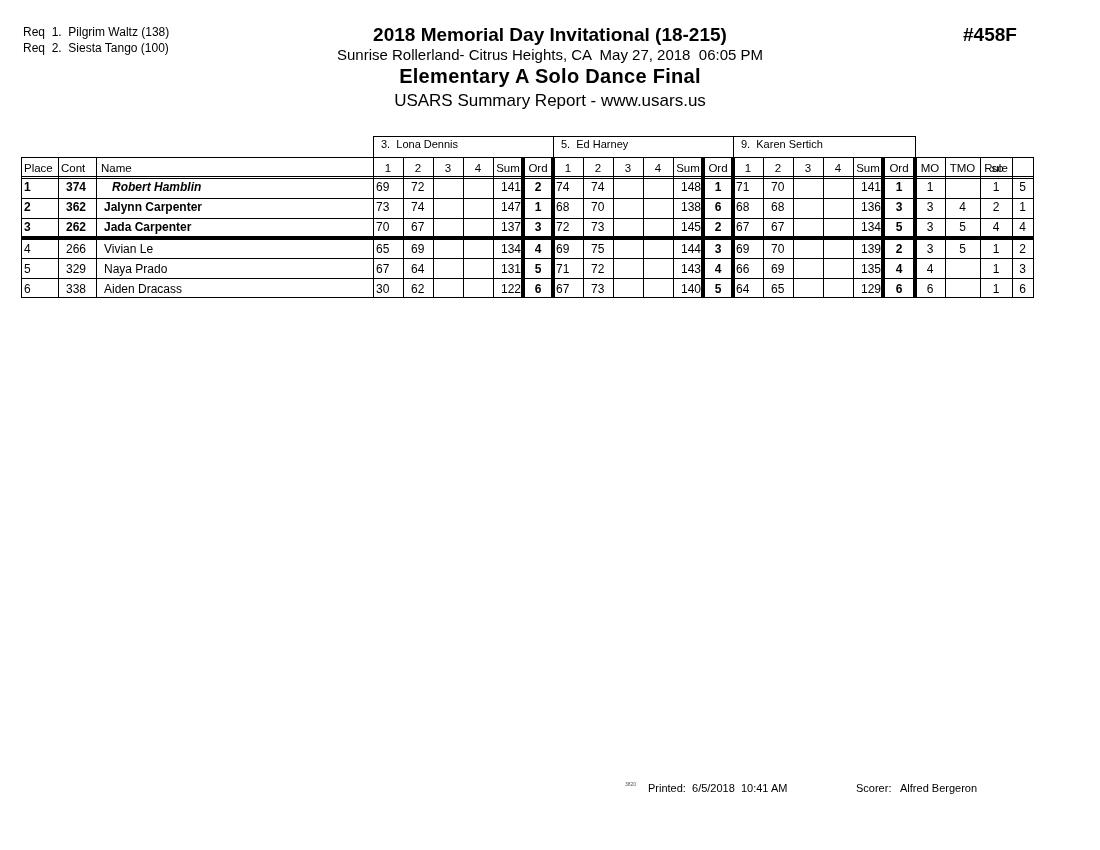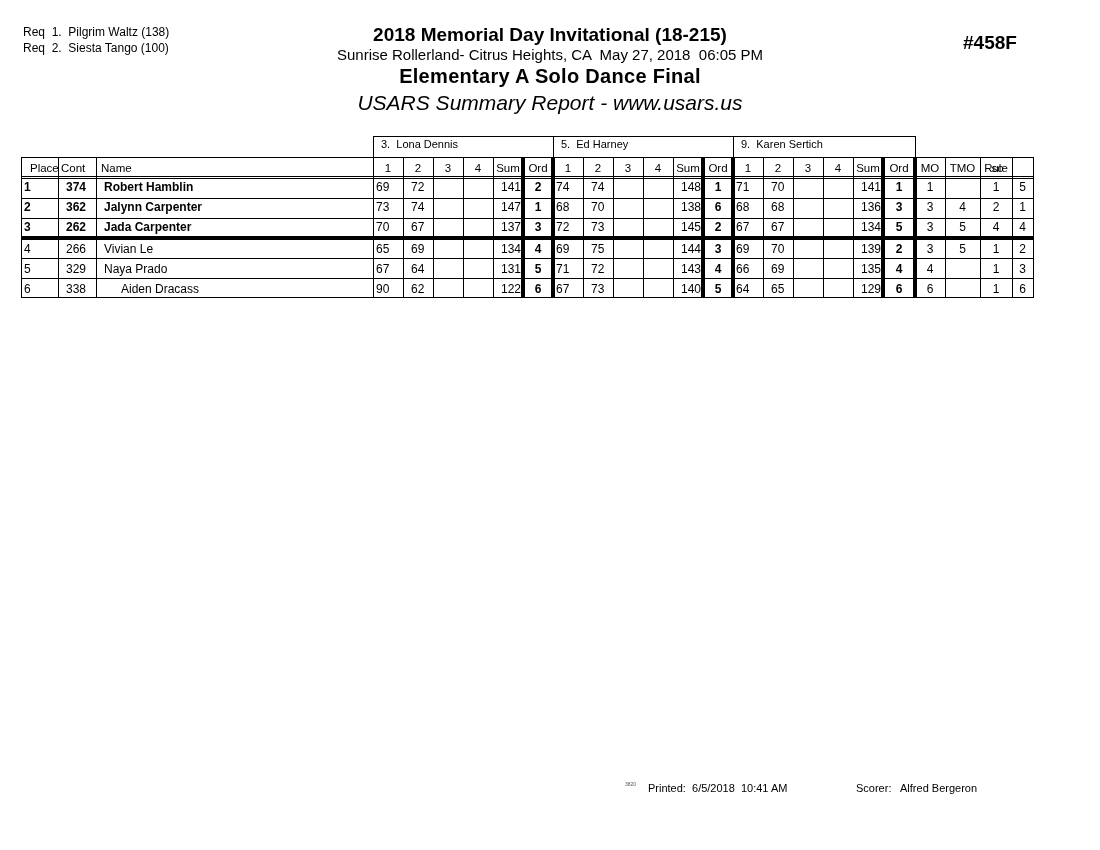--- a/index.html
+++ b/index.html
@@ -4,22 +4,22 @@
 <style>
   html, body { margin:0; padding:0; background:#ffffff; }
   body { width:1100px; height:850px; position:relative; overflow:hidden;
          font-family:"Liberation Sans", sans-serif; color:#000; }
   .abs { position:absolute; }
   .req { font-size:12px; left:23px; white-space:pre; }
   .center { position:absolute; left:0; width:1100px; text-align:center; white-space:pre; }
   .t1 { top:24px; font-size:19px; font-weight:bold; }
   .t2 { top:46px; font-size:15px; }
   .t3 { top:65px; font-size:20px; font-weight:bold; letter-spacing:0.3px; }
-  .t4 { top:91px; font-size:21px;font-style:italic; }
-  .evt { left:963px; top:24px; font-size:19px; font-weight:bold;margin-top:8px; }
+  .t4 { top:91px; font-size:17px; }
+  .evt { left:963px; top:24px; font-size:19px; font-weight:bold; }
 
   
   .judge-box { position:absolute; top:136px; height:21px; border:1px solid #000; border-bottom:none; box-sizing:border-box;
                font-size:11px; padding-left:7px; line-height:14px; white-space:pre; }
   .cell { position:absolute; box-sizing:border-box; font-size:12px; line-height:19px; text-align:center; overflow:hidden; white-space:nowrap; }
   .cell.left { text-align:left; padding-left:8px; }
   .cell.left-tight { text-align:left; padding-left:3px; }
   .cell.right { text-align:right; padding-right:2px; }
   .bold { font-weight:bold; }
   .hdr { font-size:11.5px; }
@@ -41,21 +41,21 @@
 <div class="center t2">Sunrise Rollerland- Citrus Heights, CA  May 27, 2018  06:05 PM</div>
 <div class="center t3">Elementary A Solo Dance Final</div>
 <div class="center t4">USARS Summary Report - www.usars.us</div>
 <div class="abs evt">#458F</div>
 
 <div class="judge-box" style="left:373px; width:181px;">3.  Lona Dennis</div>
 <div class="judge-box" style="left:553px; width:181px;">5.  Ed Harney</div>
 <div class="judge-box" style="left:733px; width:183px;">9.  Karen Sertich</div>
 
 <div id="results">
-    <div class="cell hdr left-tight" style="left: 21px; top: 159px; width: 37px; height: 19px; padding-left: 9px;">Place</div>
+    <div class="cell hdr left-tight" style="left: 21px; top: 159px; width: 37px; height: 19px; padding-left: 3px;">Place</div>
     <div class="cell hdr left-tight" style="left: 58px; top: 159px; width: 38px; height: 19px; padding-left: 3px;">Cont</div>
     <div class="cell hdr left-tight" style="left: 96px; top: 159px; width: 277px; height: 19px; padding-left: 5px;">Name</div>
     <div class="cell hdr" style="left: 373px; top: 159px; width: 30px; height: 19px;">1</div>
     <div class="cell hdr" style="left: 403px; top: 159px; width: 30px; height: 19px;">2</div>
     <div class="cell hdr" style="left: 433px; top: 159px; width: 30px; height: 19px;">3</div>
     <div class="cell hdr" style="left: 463px; top: 159px; width: 30px; height: 19px;">4</div>
     <div class="cell hdr" style="left: 493px; top: 159px; width: 30px; height: 19px;">Sum</div>
     <div class="cell hdr" style="left: 523px; top: 159px; width: 30px; height: 19px;">Ord</div>
     <div class="cell hdr" style="left: 553px; top: 159px; width: 30px; height: 19px;">1</div>
     <div class="cell hdr" style="left: 583px; top: 159px; width: 30px; height: 19px;">2</div>
@@ -68,21 +68,21 @@
     <div class="cell hdr" style="left: 793px; top: 159px; width: 30px; height: 19px;">3</div>
     <div class="cell hdr" style="left: 823px; top: 159px; width: 30px; height: 19px;">4</div>
     <div class="cell hdr" style="left: 853px; top: 159px; width: 30px; height: 19px;">Sum</div>
     <div class="cell hdr" style="left: 883px; top: 159px; width: 32px; height: 19px;">Ord</div>
     <div class="cell hdr" style="left: 915px; top: 159px; width: 30px; height: 19px;">MO</div>
     <div class="cell hdr" style="left: 945px; top: 159px; width: 35px; height: 19px;">TMO</div>
     <div class="cell hdr" style="left: 980px; top: 159px; width: 32px; height: 19px;">Rule</div>
     <div class="cell hdr" style="left: 987px; top: 159px; width: 21px; height: 19px;">so</div>
     <div class="cell left-tight bold" style="left: 21px; top: 178px; width: 37px; height: 19px;">1</div>
     <div class="cell left bold" style="left: 58px; top: 178px; width: 38px; height: 19px;">374</div>
-    <div class="cell left bold" style="left: 96px; top: 178px; width: 277px; height: 19px;">Robert Hamblin</div>
+    <div class="cell left bold" style="left: 104px; top: 178px; width: 277px; height: 19px; font-style: italic;">Robert Hamblin</div>
     <div class="cell left-tight" style="left: 373px; top: 178px; width: 30px; height: 19px;">69</div>
     <div class="cell left" style="left: 403px; top: 178px; width: 30px; height: 19px;">72</div>
     <div class="cell" style="left: 433px; top: 178px; width: 30px; height: 19px;"></div>
     <div class="cell" style="left: 463px; top: 178px; width: 30px; height: 19px;"></div>
     <div class="cell right" style="left: 493px; top: 178px; width: 30px; height: 19px;">141</div>
     <div class="cell bold" style="left: 523px; top: 178px; width: 30px; height: 19px;">2</div>
     <div class="cell left-tight" style="left: 553px; top: 178px; width: 30px; height: 19px;">74</div>
     <div class="cell left" style="left: 583px; top: 178px; width: 30px; height: 19px;">74</div>
     <div class="cell" style="left: 613px; top: 178px; width: 30px; height: 19px;"></div>
     <div class="cell" style="left: 643px; top: 178px; width: 30px; height: 19px;"></div>
@@ -193,22 +193,22 @@
     <div class="cell" style="left: 793px; top: 260px; width: 30px; height: 19px;"></div>
     <div class="cell" style="left: 823px; top: 260px; width: 30px; height: 19px;"></div>
     <div class="cell right" style="left: 853px; top: 260px; width: 30px; height: 19px;">135</div>
     <div class="cell bold" style="left: 883px; top: 260px; width: 32px; height: 19px;">4</div>
     <div class="cell" style="left: 915px; top: 260px; width: 30px; height: 19px;">4</div>
     <div class="cell" style="left: 945px; top: 260px; width: 35px; height: 19px;"></div>
     <div class="cell" style="left: 980px; top: 260px; width: 32px; height: 19px;">1</div>
     <div class="cell" style="left: 1012px; top: 260px; width: 21px; height: 19px;">3</div>
     <div class="cell left-tight" style="left: 21px; top: 280px; width: 37px; height: 19px;">6</div>
     <div class="cell left" style="left: 58px; top: 280px; width: 38px; height: 19px;">338</div>
-    <div class="cell left" style="left: 96px; top: 280px; width: 277px; height: 19px; margin-left: 17px;">Aiden Dracass</div>
-    <div class="cell left-tight" style="left: 373px; top: 280px; width: 30px; height: 19px;">90</div>
+    <div class="cell left" style="left: 96px; top: 280px; width: 277px; height: 19px;">Aiden Dracass</div>
+    <div class="cell left-tight" style="left: 373px; top: 280px; width: 30px; height: 19px;">30</div>
     <div class="cell left" style="left: 403px; top: 280px; width: 30px; height: 19px;">62</div>
     <div class="cell" style="left: 433px; top: 280px; width: 30px; height: 19px;"></div>
     <div class="cell" style="left: 463px; top: 280px; width: 30px; height: 19px;"></div>
     <div class="cell right" style="left: 493px; top: 280px; width: 30px; height: 19px;">122</div>
     <div class="cell bold" style="left: 523px; top: 280px; width: 30px; height: 19px;">6</div>
     <div class="cell left-tight" style="left: 553px; top: 280px; width: 30px; height: 19px;">67</div>
     <div class="cell left" style="left: 583px; top: 280px; width: 30px; height: 19px;">73</div>
     <div class="cell" style="left: 613px; top: 280px; width: 30px; height: 19px;"></div>
     <div class="cell" style="left: 643px; top: 280px; width: 30px; height: 19px;"></div>
     <div class="cell right" style="left: 673px; top: 280px; width: 30px; height: 19px;">140</div>

